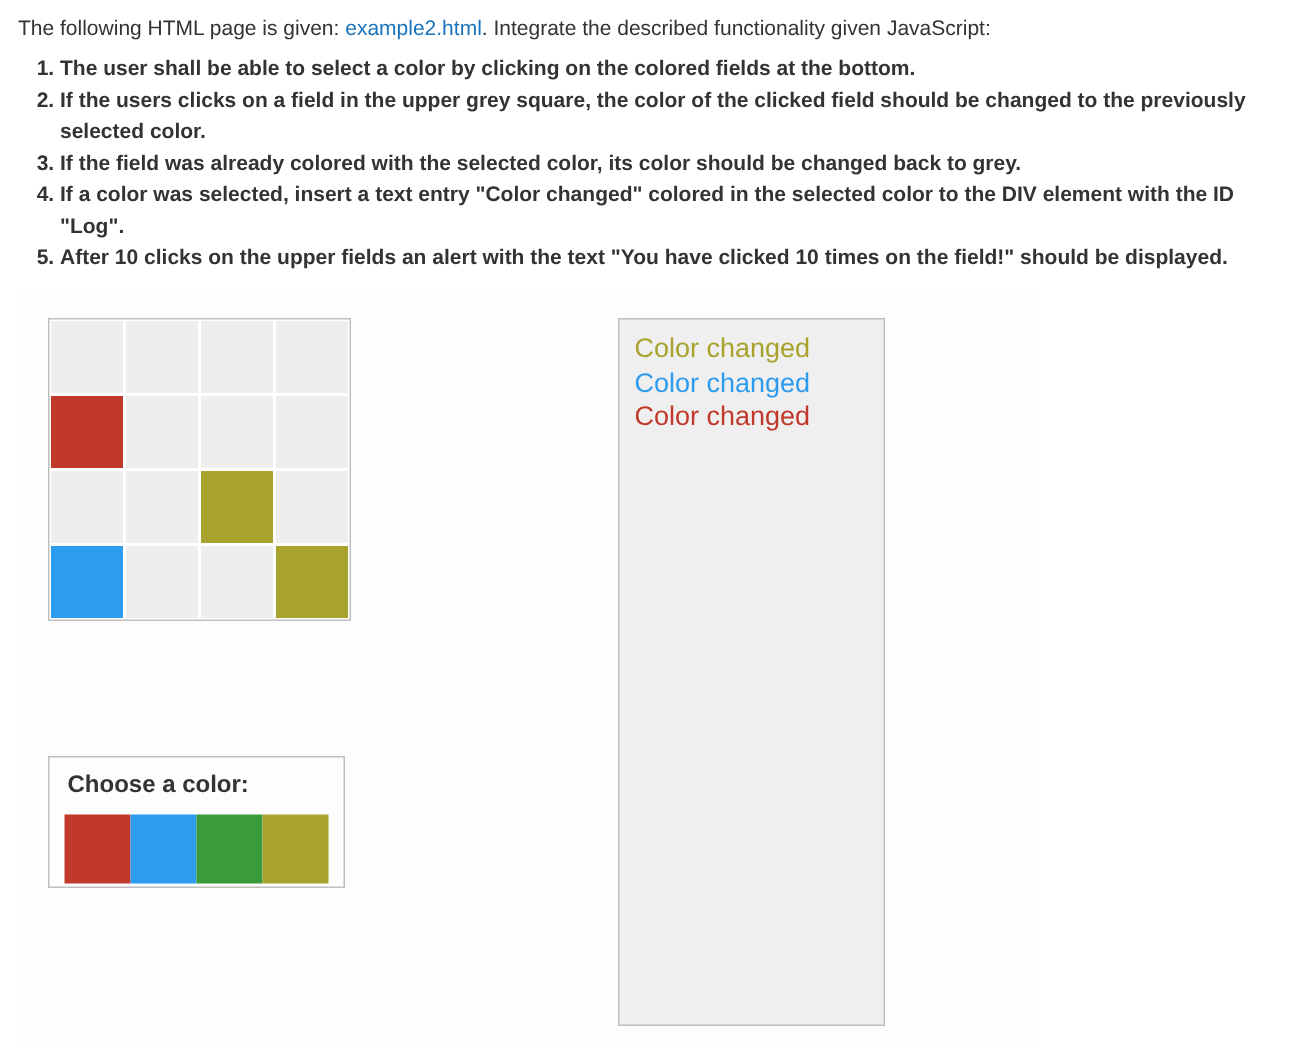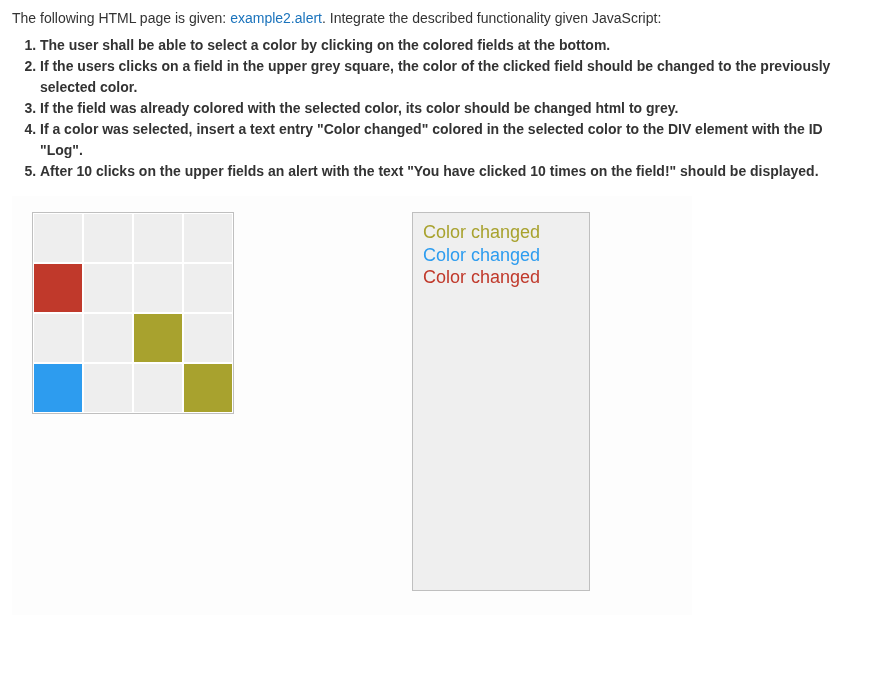--- a/index.html
+++ b/index.html
@@ -58,38 +58,38 @@
     gap: 0;
   }
   .swatch {
     width: 46px;
     height: 46px;
   }
   .log-box {
     border: 1px solid #bfbfbf;
     background: #efefef;
     width: 178px;
-    height: 379px;
+    height: 472px;
     padding: 8px 10px;
     font-size: 18px;
     line-height: 1.25;
   }
   .log-entry { white-space: nowrap; }
 </style>
 </head>
 <body>
 
 <div class="intro">
-  <span>The following HTML page is given: </span><a href="#">example2.alert</a><span>. Integrate the described functionality given JavaScript:</span>
+  <span>The following HTML page is given: </span><a href="#">example2.html</a><span>. Integrate the described functionality given JavaScript:</span>
 </div>
 
 <ol class="reqs">
   <li>The user shall be able to select a color by clicking on the colored fields at the bottom.</li>
   <li>If the users clicks on a field in the upper grey square, the color of the clicked field should be changed to the previously selected color.</li>
-  <li>If the field was already colored with the selected color, its color should be changed html to grey.</li>
+  <li>If the field was already colored with the selected color, its color should be changed back to grey.</li>
   <li>If a color was selected, insert a text entry "Color changed" colored in the selected color to the DIV element with the ID "Log".</li>
   <li>After 10 clicks on the upper fields an alert with the text "You have clicked 10 times on the field!" should be displayed.</li>
 </ol>
 
 <div class="work-area">
   <div class="left-col">
 
     <div class="grid" id="grid">
         <div class="cell" style="background: rgb(238, 238, 238);"></div>
         <div class="cell" style="background: rgb(238, 238, 238);"></div>
@@ -102,20 +102,29 @@
         <div class="cell" style="background: rgb(238, 238, 238);"></div>
         <div class="cell" style="background: rgb(238, 238, 238);"></div>
         <div class="cell" style="background: rgb(168, 162, 46);"></div>
         <div class="cell" style="background: rgb(238, 238, 238);"></div>
         <div class="cell" style="background: rgb(45, 156, 239);"></div>
         <div class="cell" style="background: rgb(238, 238, 238);"></div>
         <div class="cell" style="background: rgb(238, 238, 238);"></div>
         <div class="cell" style="background: rgb(168, 162, 46);"></div>
       </div>
 
+    <div class="chooser">
+      <div class="chooser-title">Choose a color:</div>
+      <div class="swatches" id="swatches">
+          <div class="swatch" style="background: rgb(192, 57, 43);"></div>
+          <div class="swatch" style="background: rgb(45, 156, 239);"></div>
+          <div class="swatch" style="background: rgb(58, 155, 58);"></div>
+          <div class="swatch" style="background: rgb(168, 162, 46);"></div>
+        </div>
+    </div>
 
   </div>
 
   <div class="log-box" id="Log">
       <div class="log-entry" style="color: rgb(168, 162, 46);">Color changed</div>
       <div class="log-entry" style="color: rgb(45, 156, 239);">Color changed</div>
       <div class="log-entry" style="color: rgb(192, 57, 43);">Color changed</div>
     </div>
 </div>
 

